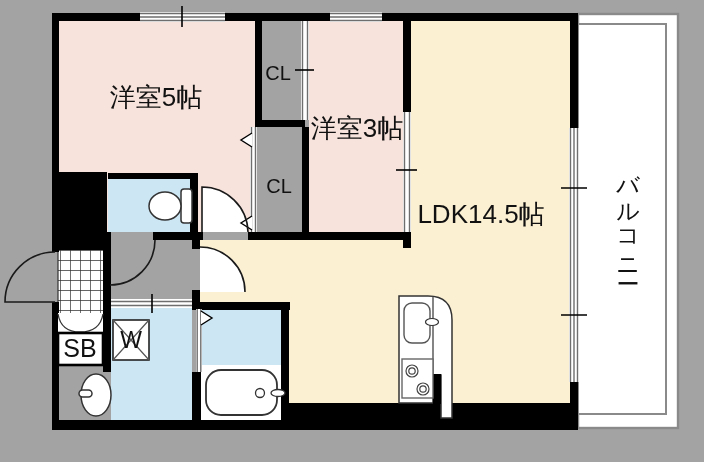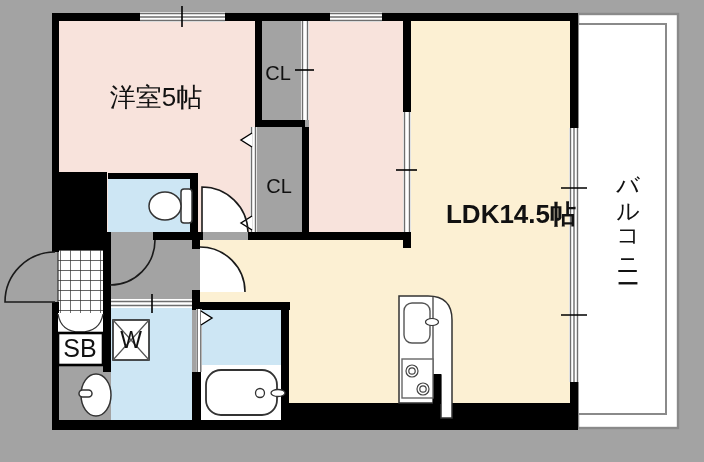--- a/index.html
+++ b/index.html
@@ -149,17 +149,18 @@
     <circle cx="412" cy="371" r="6" fill="none" stroke="#444" stroke-width="1.2"></circle>
     <circle cx="412" cy="371" r="3.2" fill="none" stroke="#444" stroke-width="1.2"></circle>
     <circle cx="423" cy="389" r="6" fill="none" stroke="#444" stroke-width="1.2"></circle>
     <circle cx="423" cy="389" r="3.2" fill="none" stroke="#444" stroke-width="1.2"></circle>
   </g>
 </svg>
 
 <div class="lbl lbl-room" style="left:156px;top:97px;">洋室5帖</div>
 <div class="lbl lbl-cl" style="left:278px;top:73px;">CL</div>
 <div class="lbl lbl-cl" style="left:279px;top:186px;">CL</div>
-<div class="lbl lbl-room" style="left:511px;top:214px;font-weight:bold;">LDK14.5帖</div>
+<div class="lbl lbl-room" style="left:357px;top:128px;">洋室3帖</div>
+<div class="lbl lbl-room" style="left:481px;top:214px;">LDK14.5帖</div>
 <div class="lbl lbl-w" style="left:131px;top:340px;">W</div>
 <div class="lbl lbl-sb" style="left:80px;top:348px;">SB</div>
 <div class="lbl lbl-balcony" style="left:628px;top:217px;">バルコニー</div>
 </div>
 
 </body></html>

